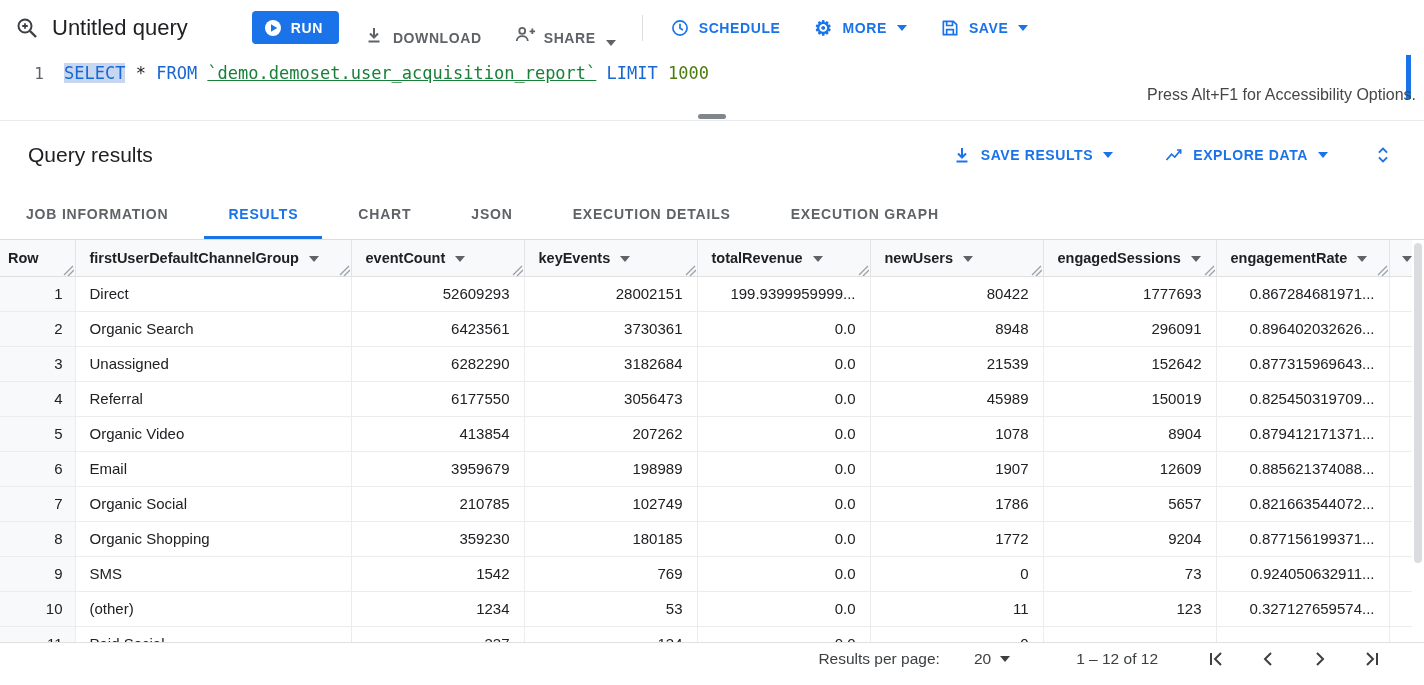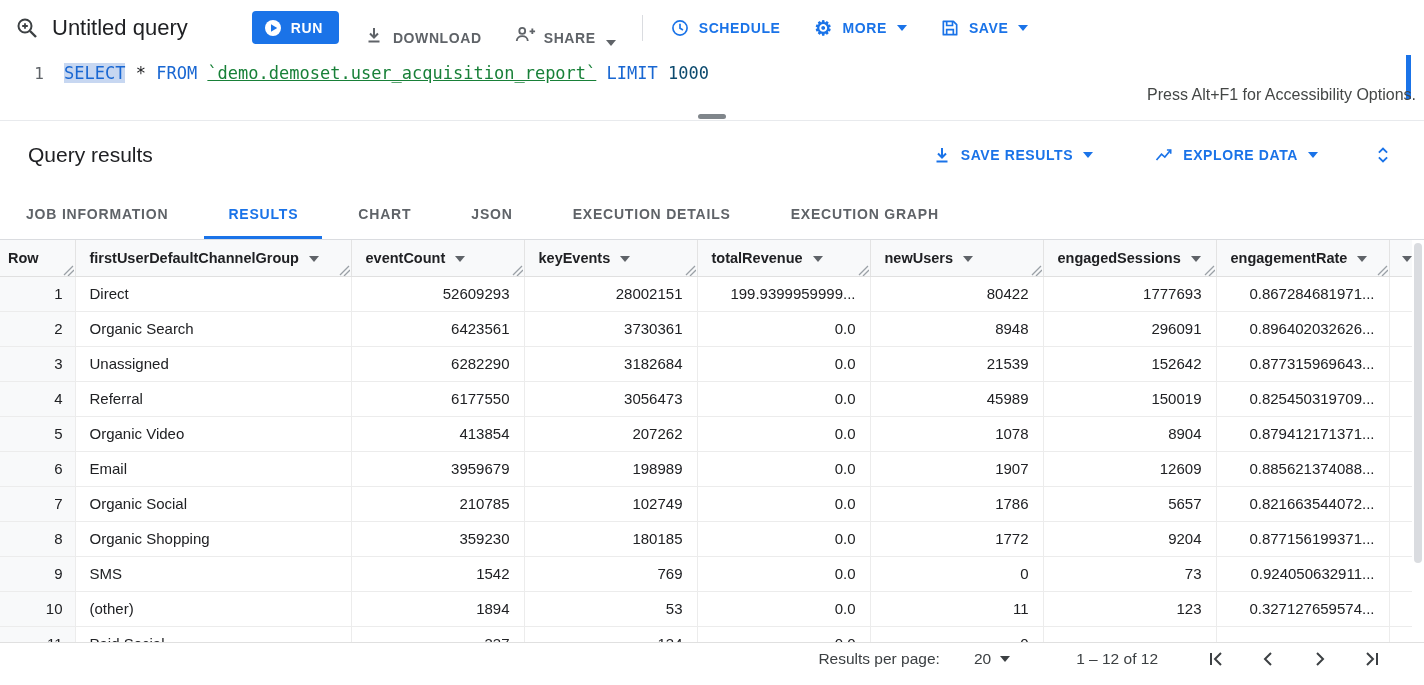--- a/index.html
+++ b/index.html
@@ -38,29 +38,29 @@
 
   
   .editor { height:66px; flex:none; position:relative; background:#fff; border-bottom:1px solid #e8eaed; }
   .code-line { display:flex; align-items:baseline; padding-top:6px; font-family:"DejaVu Sans Mono","Liberation Mono",monospace; font-size:17px; line-height:24px; }
   .gutter { width:64px; flex:none; text-align:right; padding-right:20px; color:#5f6368; font-size:16px; }
   .code { white-space:nowrap; }
   .tok-select { color:#1967d2; background:#c7d7f1; }
   .tok-kw { color:#1967d2; }
   .tok-plain { color:#202124; }
   .tok-table { color:#188038; text-decoration:underline; }
-  .tok-num { color:#0c4a6e; }
+  .tok-num { color:#4d7c0f; }
   .editor-scrollbar { position:absolute; top:0; right:13px; width:5px; height:44px; background:#1a73e8; }
   .a11y-hint { position:absolute; right:8px; bottom:16px; font-size:16px; color:#444746; white-space:nowrap; }
   .drag-handle { position:absolute; left:50%; transform:translateX(-50%); bottom:1px; width:28px; height:5px; border-radius:3px; background:#80868b; cursor:row-resize; }
 
   
   .results-header { height:67px; flex:none; display:flex; align-items:center; padding:0 30px 0 28px; background:#fff; }
   .rq-title { font-size:21px; font-weight:500; color:#202124; }
-  .rh-actions { margin-left:auto; display:flex; align-items:center; gap:48px; }
+  .rh-actions { margin-left:auto; display:flex; align-items:center; gap:38px; }
   .rbtn {
     display:flex; align-items:center; gap:8px; background:none; border:none; cursor:pointer; color:#1a73e8;
     font-family:"Liberation Sans",sans-serif; font-size:14px; font-weight:700; letter-spacing:.6px; white-space:nowrap;
   }
   .unfold-btn { background:none; border:none; cursor:pointer; padding:0; display:flex; }
 
   
   .tabs { height:52px; flex:none; display:flex; align-items:stretch; border-bottom:1px solid #dadce0; padding-left:2px; background:#fff; }
   .tab {
     display:flex; align-items:center; padding:0 24px; margin-right:12px; cursor:pointer;
@@ -366,21 +366,21 @@
             <td class="num">769</td>
             <td class="num">0.0</td>
             <td class="num">0</td>
             <td class="num">73</td>
             <td class="num">0.924050632911...</td>
             <td class="sliver"></td>
           </tr>
           <tr>
             <td class="rowcol">10</td>
             <td class="">(other)</td>
-            <td class="num">1894</td>
+            <td class="num">1234</td>
             <td class="num">53</td>
             <td class="num">0.0</td>
             <td class="num">11</td>
             <td class="num">123</td>
             <td class="num">0.327127659574...</td>
             <td class="sliver"></td>
           </tr>
           <tr>
             <td class="rowcol">11</td>
             <td class="">Paid Social</td>

